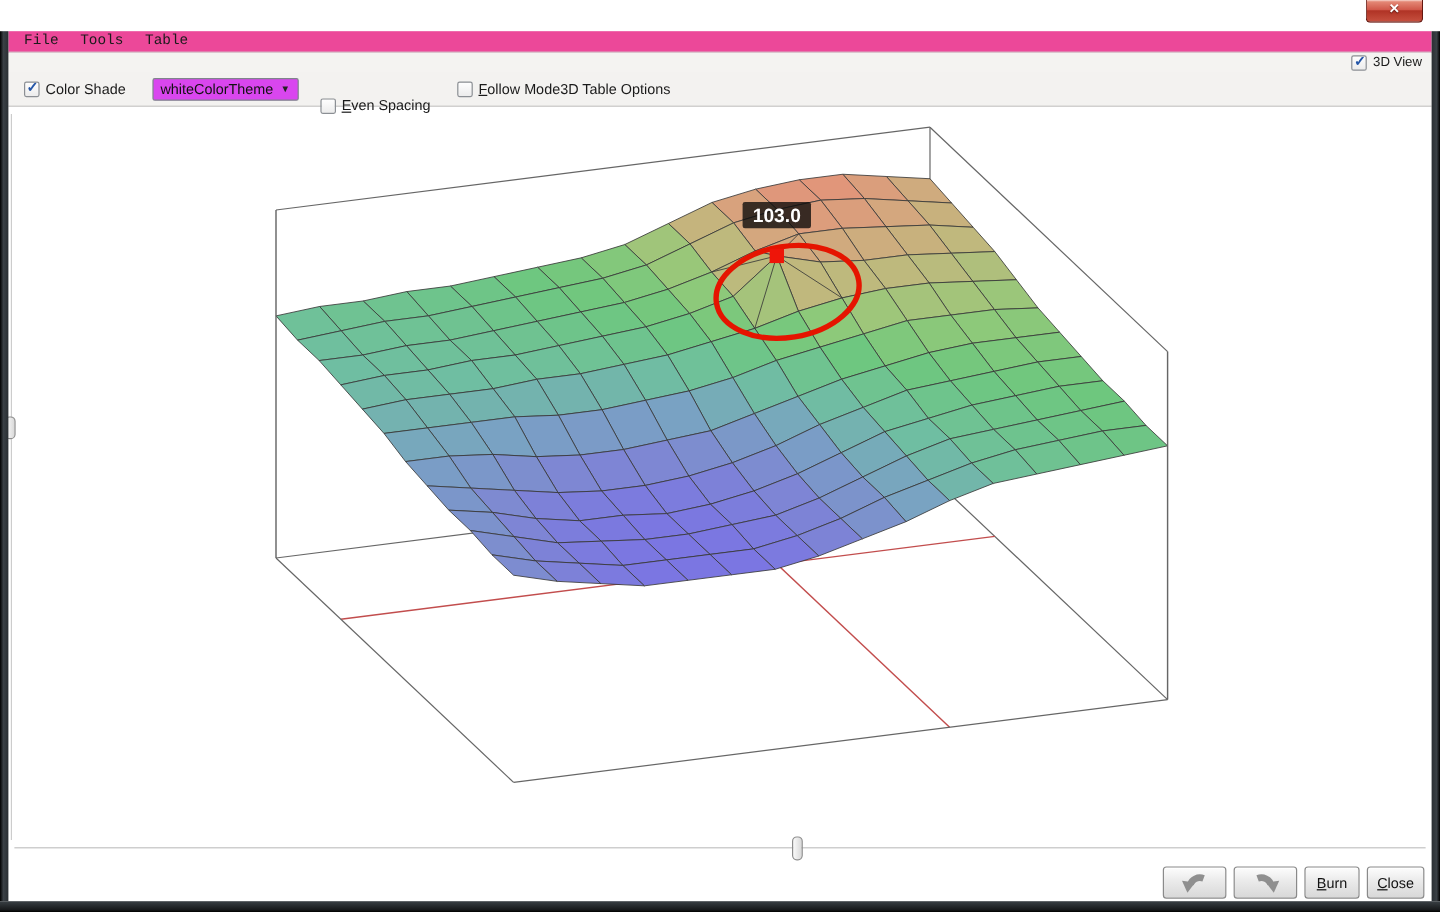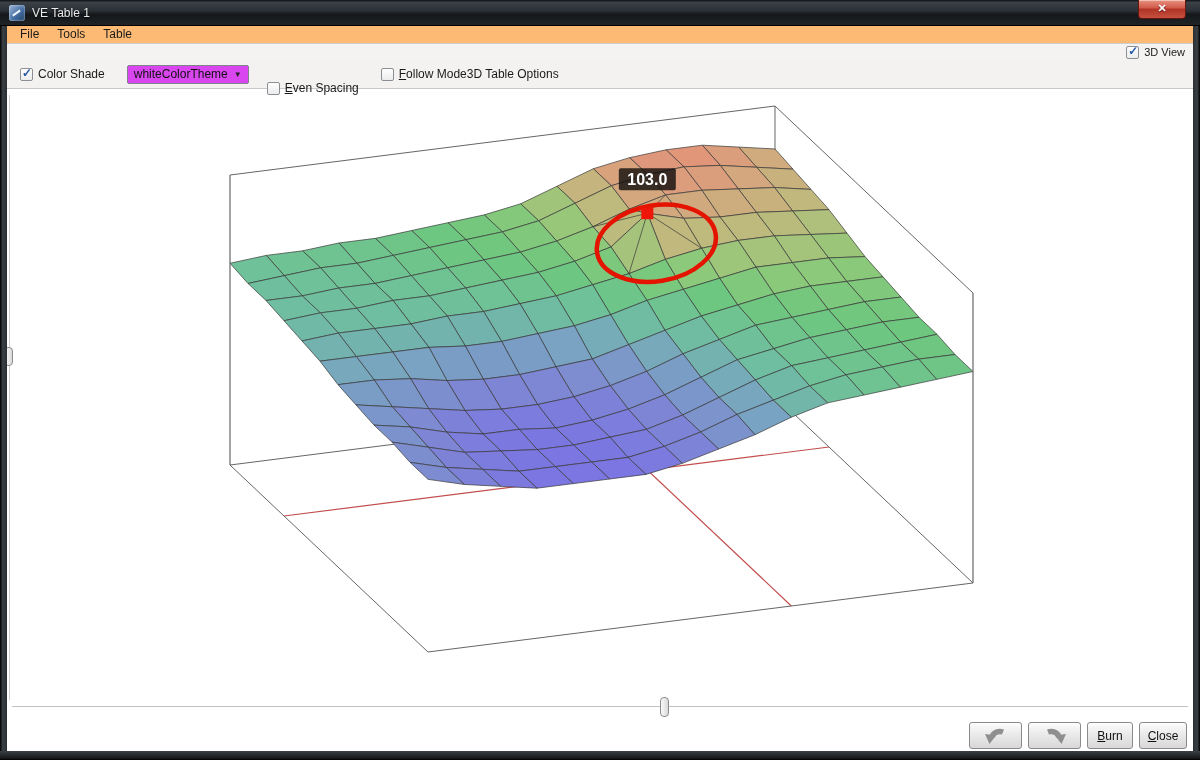--- a/index.html
+++ b/index.html
@@ -24,21 +24,21 @@
     text-shadow:0 1px 1px #5a120c; box-shadow:inset 0 1px 0 rgba(255,255,255,.45); cursor:pointer; }
 
   .border-left, .border-right { position:absolute; top:26px; bottom:9px; width:7px; z-index:25;
     background:linear-gradient(90deg,#000 0,#3a4045 40%,#2a2f33 100%); }
   .border-left { left:0; }
   .border-right { right:0; background:linear-gradient(270deg,#000 0,#3a4045 40%,#2a2f33 100%); }
   .border-bottom { position:absolute; left:0; right:0; bottom:0; height:9px; z-index:25;
     background:linear-gradient(#3a4045,#17191b 80%,#000); }
 
   .menubar { position:absolute; left:7px; right:7px; top:26px; height:18px; z-index:20;
-    background:#fdba74; border-bottom:1px solid #cfcecc; display:flex; align-items:center; padding-left:4px; }
+    background:#ec4899; border-bottom:1px solid #cfcecc; display:flex; align-items:center; padding-left:4px;font-family:Liberation Mono, monospace; }
   .menu-item { font-size:12px; color:#1b1b1b; padding:1px 9px 2px 9px; cursor:default; }
 
   .view-strip { position:absolute; left:7px; right:7px; top:44px; height:16px; z-index:20;
     background:#f4f3f1; display:flex; justify-content:flex-end; align-items:center; padding-right:8px; }
   .toolbar { position:absolute; left:7px; right:7px; top:60px; height:29px; z-index:20;
     background:#f3f2f0; border-bottom:1px solid #c9c8c6; display:flex; align-items:center; padding-left:13px; }
 
   .cb { display:inline-flex; align-items:center; cursor:pointer; }
   .cb-box { width:13px; height:13px; background:linear-gradient(#fefefe,#ececec); border:1px solid #8b8f94;
     border-radius:2px; display:inline-block; position:relative; margin-right:5px; flex:0 0 13px; }
@@ -258,24 +258,20 @@
       <line x1="230" y1="175" x2="230" y2="465" stroke="#666666" stroke-width="1.2"></line>
       <line x1="972.995" y1="293" x2="972.995" y2="583" stroke="#666666" stroke-width="1.2"></line>
       <line x1="230" y1="465" x2="428" y2="652" stroke="#666666" stroke-width="1"></line>
       <line x1="428" y1="652" x2="972.995" y2="583" stroke="#666666" stroke-width="1"></line>
       <ellipse cx="656.3299999999999" cy="243.23529411764707" rx="60" ry="38" fill="none" stroke="#e51400" stroke-width="4.5" stroke-linecap="round" transform="rotate(-9 656.3299999999999 243.23529411764707)"></ellipse>
       <rect x="641.3299999999999" y="207.23529411764707" width="12" height="12" fill="#ee1509"></rect>
       <rect x="618.8299999999999" y="168.23529411764707" width="57" height="22" rx="2" fill="rgba(10,10,10,0.78)"></rect>
       <text x="647.3299999999999" y="185.23529411764707" text-anchor="middle" fill="#ffffff" font-size="16px" font-weight="bold" font-family="&quot;Liberation Sans&quot;,sans-serif">103.0</text>
     </svg>
 
-  <div class="titlebar">
-    <div class="app-icon"></div>
-    <div class="title-text">VE Table 1</div>
-  </div>
   <div class="close-btn">✕</div>
 
   <div class="border-left"></div>
   <div class="border-right"></div>
   <div class="border-bottom"></div>
 
   <div class="menubar">
     <div class="menu-item">File</div>
     <div class="menu-item">Tools</div>
     <div class="menu-item">Table</div>

